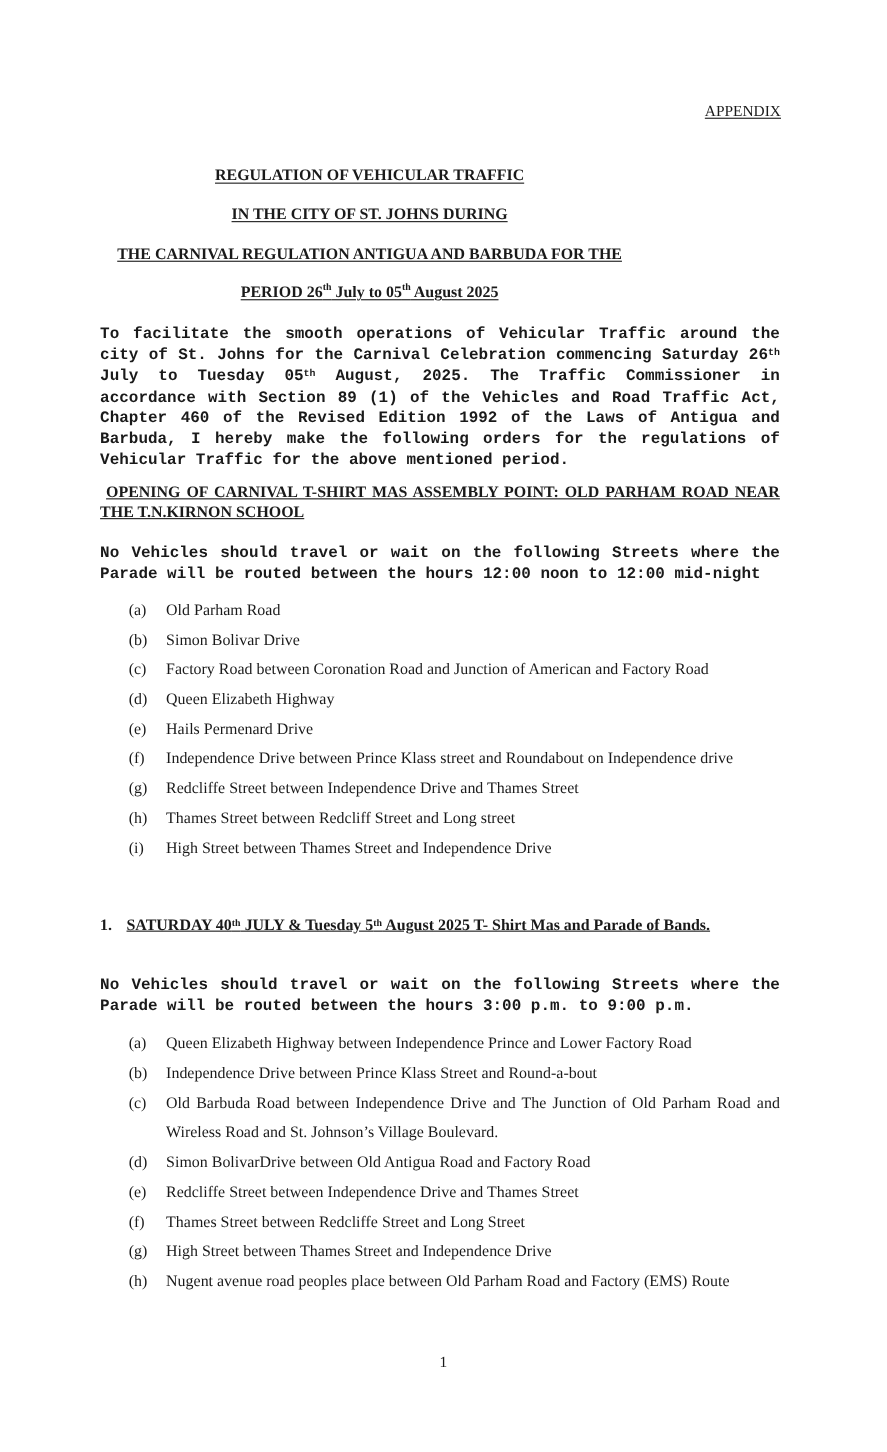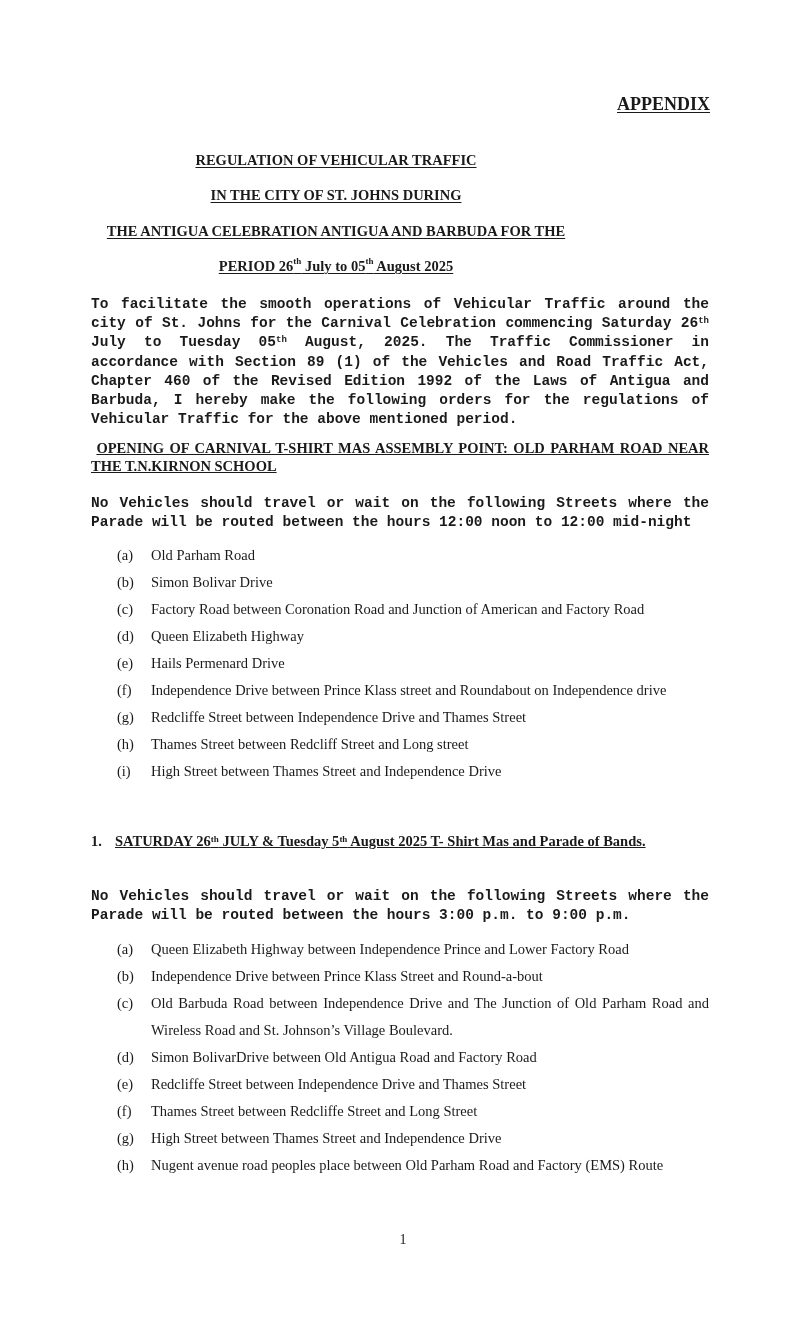--- a/index.html
+++ b/index.html
@@ -5,21 +5,21 @@
   html, body { margin: 0; padding: 0; background: #ffffff; }
   body {
     width: 806px; height: 1320px; position: relative; overflow: hidden;
     font-family: "Liberation Serif", "DejaVu Serif", serif;
     color: #1a1a1a;
   }
   .abs { position: absolute; }
   .u { text-decoration: underline; text-underline-offset: 2px; text-decoration-thickness: 1px; }
   sup { font-size: 9px; vertical-align: top; position: relative; top: -2px; margin-top: 41px; }
 
-  #appendix { right: 96px; top: 94px; font-size: 18px; font-weight: bold; }
+  #appendix { right: 96px; top: 94px; font-size: 14px; font-weight: normal; }
   .title-line { left: 0; width: 672px; text-align: center; font-size: 14.5px; font-weight: bold; }
   #t1 { top: 152px; }
   #t2 { top: 187px; }
   #t3 { top: 223px; }
   #t4 { top: 258px; }
 
   .para {
     left: 91px; width: 618px; font-size: 14.5px; font-weight: bold;
     line-height: 19.2px; text-align: justify; font-family: Liberation Mono, monospace;
   }
@@ -43,21 +43,21 @@
 
   #page-number { left: 0; width: 806px; text-align: center; top: 1232px; font-size: 14px; }
 </style>
 </head>
 <body>
 
 <div class="abs u" id="appendix">APPENDIX</div>
 
 <div class="abs title-line" id="t1"><span class="u">REGULATION OF VEHICULAR TRAFFIC</span></div>
 <div class="abs title-line" id="t2"><span class="u">IN THE CITY OF ST. JOHNS DURING</span></div>
-<div class="abs title-line" id="t3"><span class="u">THE ANTIGUA CELEBRATION ANTIGUA AND BARBUDA FOR THE</span></div>
+<div class="abs title-line" id="t3"><span class="u">THE CARNIVAL REGULATION ANTIGUA AND BARBUDA FOR THE</span></div>
 <div class="abs title-line" id="t4"><span class="u"><span>PERIOD 26</span><sup>th</sup><span> July to 05</span><sup>th</sup><span> August 2025</span></span></div>
 
 <div class="abs para" id="intro"><span>To facilitate the smooth operations of Vehicular Traffic around the city of St. Johns for the Carnival Celebration commencing Saturday 26</span><sup>th</sup><span> July to Tuesday 05</span><sup>th</sup><span> August, 2025. The Traffic Commissioner in accordance with Section 89 (1) of the Vehicles and Road Traffic Act, Chapter 460 of the Revised Edition 1992 of the Laws of Antigua and Barbuda, I hereby make the following orders for the regulations of Vehicular Traffic for the above mentioned period.</span></div>
 
 <div class="abs" id="sec0-heading">&nbsp;<span class="h-inner">OPENING OF CARNIVAL T-SHIRT MAS ASSEMBLY POINT: OLD PARHAM ROAD NEAR THE T.N.KIRNON SCHOOL</span></div>
 <div class="abs para" id="sec0-instr">No Vehicles should travel or wait on the following Streets where the Parade will be routed between the hours 12:00 noon   to 12:00 mid-night</div>
 
 <div class="abs list" id="list0">
     <div class="li">
       <span class="lbl">(a)</span>
@@ -92,21 +92,21 @@
       <span class="txt">Thames Street between Redcliff Street and Long street</span>
     </div>
     <div class="li">
       <span class="lbl">(i)</span>
       <span class="txt">High Street  between Thames Street and Independence Drive</span>
     </div>
   </div>
 
 <div class="abs" id="sec1-heading">
     <span class="num">1.</span>
-    <span class="h-inner"><span>SATURDAY 26</span><sup>th</sup><span> JULY &amp; Tuesday 5</span><sup>th</sup><span> August 2025 T- Shirt Mas and Parade of Bands.</span></span>
+    <span class="h-inner"><span>SATURDAY 40</span><sup>th</sup><span> JULY &amp; Tuesday 5</span><sup>th</sup><span> August 2025 T- Shirt Mas and Parade of Bands.</span></span>
   </div>
 <div class="abs para" id="sec1-instr">No Vehicles should travel or wait on the following Streets where the Parade will be routed between the hours 3:00 p.m. to 9:00 p.m.</div>
 
 <div class="abs list" id="list1">
     <div class="li">
       <span class="lbl">(a)</span>
       <span class="txt">Queen Elizabeth Highway between Independence Prince and Lower Factory Road</span>
     </div>
     <div class="li">
       <span class="lbl">(b)</span>

